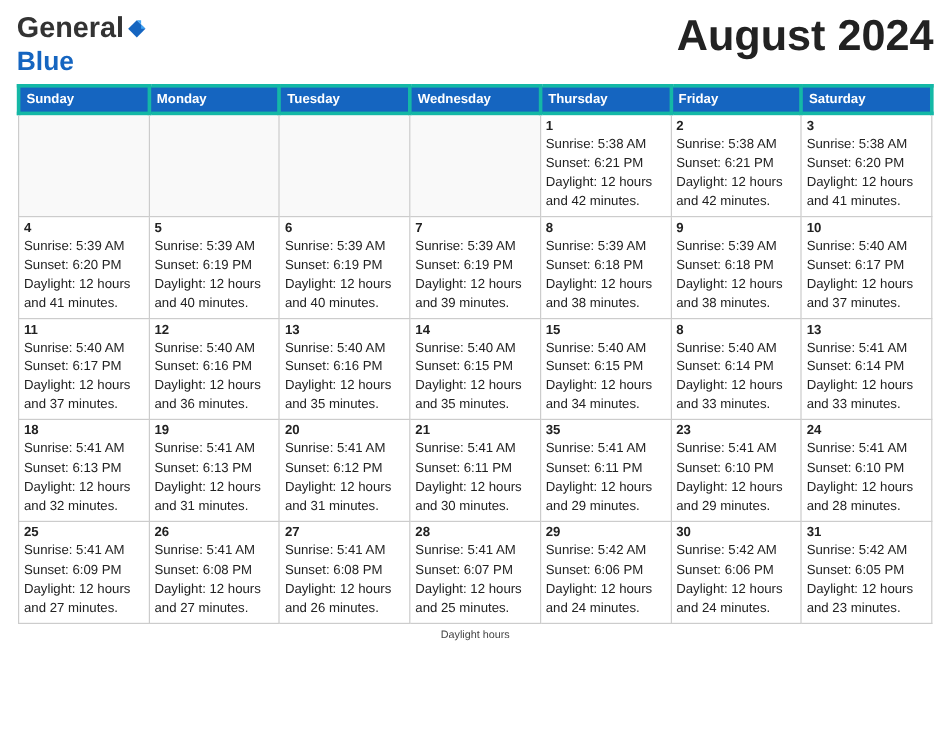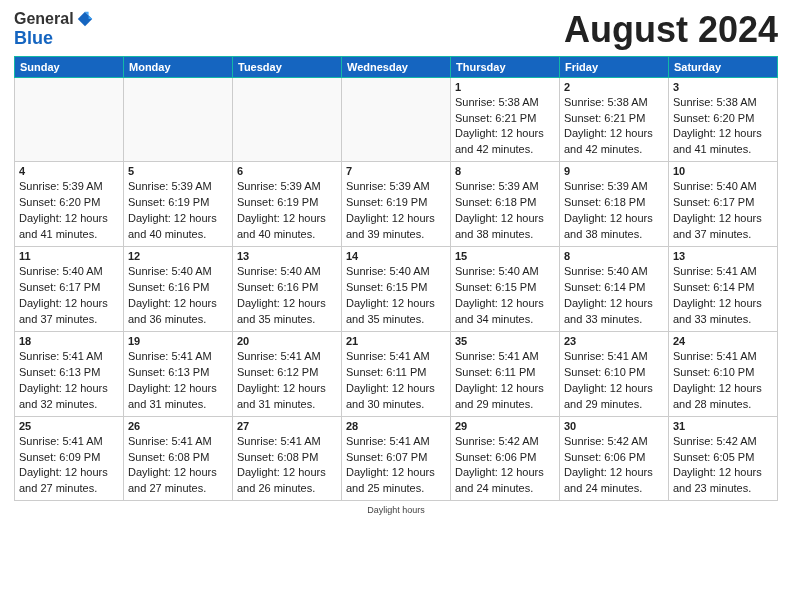--- a/index.html
+++ b/index.html
@@ -24,26 +24,26 @@
     .logo {
       display: flex;
       flex-direction: column;
       align-items: flex-start;
     }
     .logo-text {
       display: flex;
       align-items: center;
     }
     .logo-general {
-      font-size: 16px;
+      font-size: 24px;
       font-weight: bold;
       color: #333;
     }
     .logo-blue {
-      font-size: 18px;
+      font-size: 22px;
       font-weight: bold;
       color: #1565c0;
     }
     .logo-icon {
       width: 18px;
       height: 18px;
       margin-left: 2px;
     }
     .title-block {
       text-align: right;
@@ -63,21 +63,21 @@
       border-collapse: collapse;
       table-layout: fixed;
     }
     .calendar-table th {
       background-color: #1565c0;
       color: #fff;
       font-size: 11px;
       font-weight: bold;
       text-align: left;
       padding: 4px 5px;
-      border: 1px solid #14b8a6;
+      border: 3px solid #14b8a6;
     }
     .calendar-table td {
       vertical-align: top;
       font-size: 9px;
       color: #222;
       padding: 3px 4px;
       border: 1px solid #ccc;
       height: 82px;
       background: #fff;
     }

